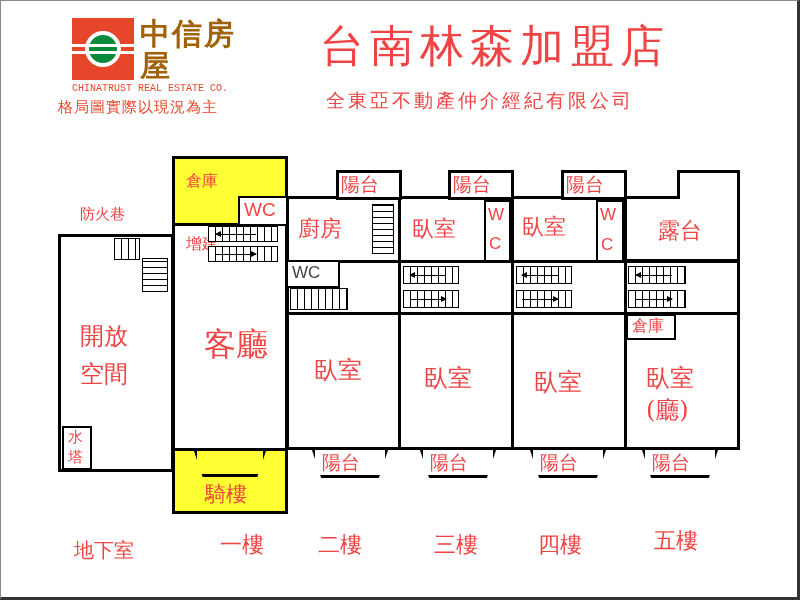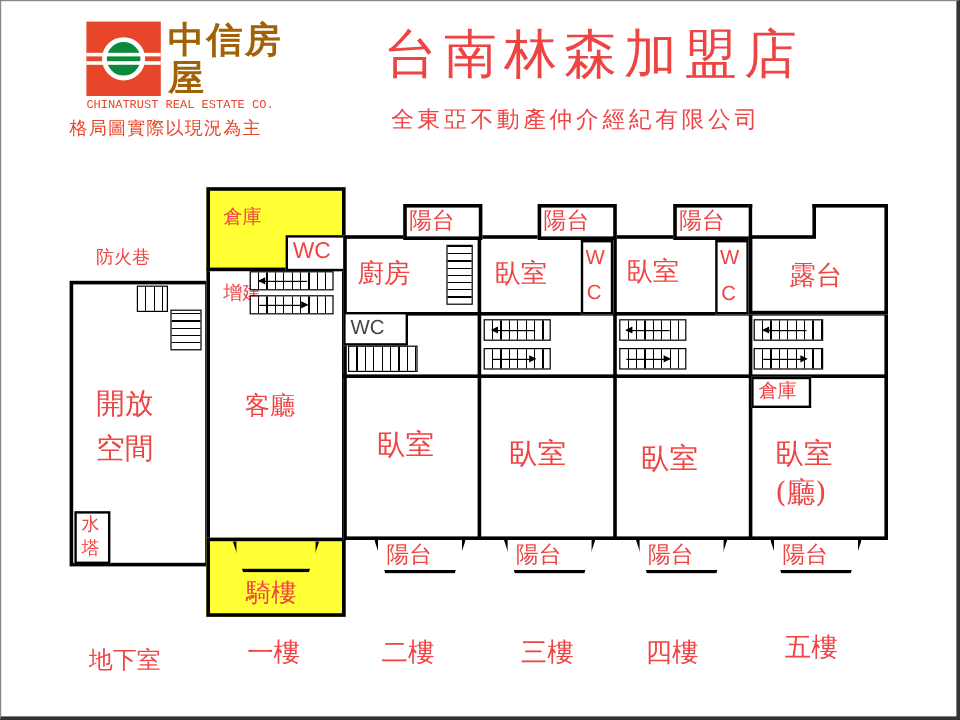--- a/index.html
+++ b/index.html
@@ -46,21 +46,21 @@
 <div class="box" style="left:172px;top:222px;width:116px;height:292px;"></div>
 <div class="box yel" style="left:172px;top:156px;width:116px;height:70px;"></div>
 <div class="lbl" style="left:186px;top:173px;font-size:16px;">倉庫</div>
 <div class="lbl" style="left:186px;top:200px;font-size:16px;margin-top:36px;">增建</div>
 <div class="box" style="left:238px;top:196px;width:50px;height:30px;background:#fff;border-width:2px;"></div>
 <div class="lbl" style="left:244px;top:200px;font-size:19px;font-family:'Liberation Sans',sans-serif;">WC</div>
 <div class="stair" style="left:208px;top:226px;width:70px;height:16px;"></div>
 <div class="stair" style="left:208px;top:246px;width:70px;height:16px;"></div>
 <div class="arrow left" style="left:216px;top:234px;width:40px;"></div>
 <div class="arrow" style="left:216px;top:254px;width:40px;"></div>
-<div class="lbl" style="left:204px;top:328px;font-size:21px;text-align:right;">客廳</div>
+<div class="lbl" style="left:204px;top:328px;font-size:32px;text-align:right;">客廳</div>
 <div class="box yel" style="left:172px;top:448px;width:116px;height:66px;"></div>
 <div class="balcony" style="left:194px;top:451px;width:72px;height:26px;"></div>
 <div class="lbl" style="left:205px;top:484px;font-size:21px;">騎樓</div>
 
 <div class="box" style="left:286px;top:196px;width:454px;height:254px;"></div>
 <div class="abs" style="left:398px;top:196px;width:3px;height:254px;background:#000;"></div>
 <div class="abs" style="left:511px;top:196px;width:3px;height:254px;background:#000;"></div>
 <div class="abs" style="left:624px;top:196px;width:3px;height:254px;background:#000;"></div>
 <div class="abs" style="left:286px;top:312px;width:454px;height:3px;background:#000;"></div>
 <div class="abs" style="left:286px;top:260px;width:454px;height:3px;background:#000;"></div>
@@ -118,13 +118,13 @@
 <div class="arrow" style="left:636px;top:299px;width:36px;"></div>
 <div class="box" style="left:626px;top:314px;width:50px;height:26px;border-width:2px;"></div>
 <div class="lbl" style="left:632px;top:318px;font-size:16px;">倉庫</div>
 <div class="lbl" style="left:646px;top:366px;font-size:24px;">臥室</div>
 <div class="lbl" style="left:646px;top:398px;font-size:24px;">(廳)</div>
 <div class="balcony" style="left:642px;top:450px;width:76px;height:28px;"></div>
 <div class="lbl" style="left:652px;top:453px;font-size:19px;">陽台</div>
 <div class="lbl" style="left:654px;top:530px;font-size:22px;">五樓</div>
 
 <div class="lbl" style="left:74px;top:540px;font-size:20px;">地下室</div>
-<div class="lbl" style="left:206px;top:534px;font-size:22px;">一樓</div>
+<div class="lbl" style="left:220px;top:534px;font-size:22px;">一樓</div>
 
 </body></html>

